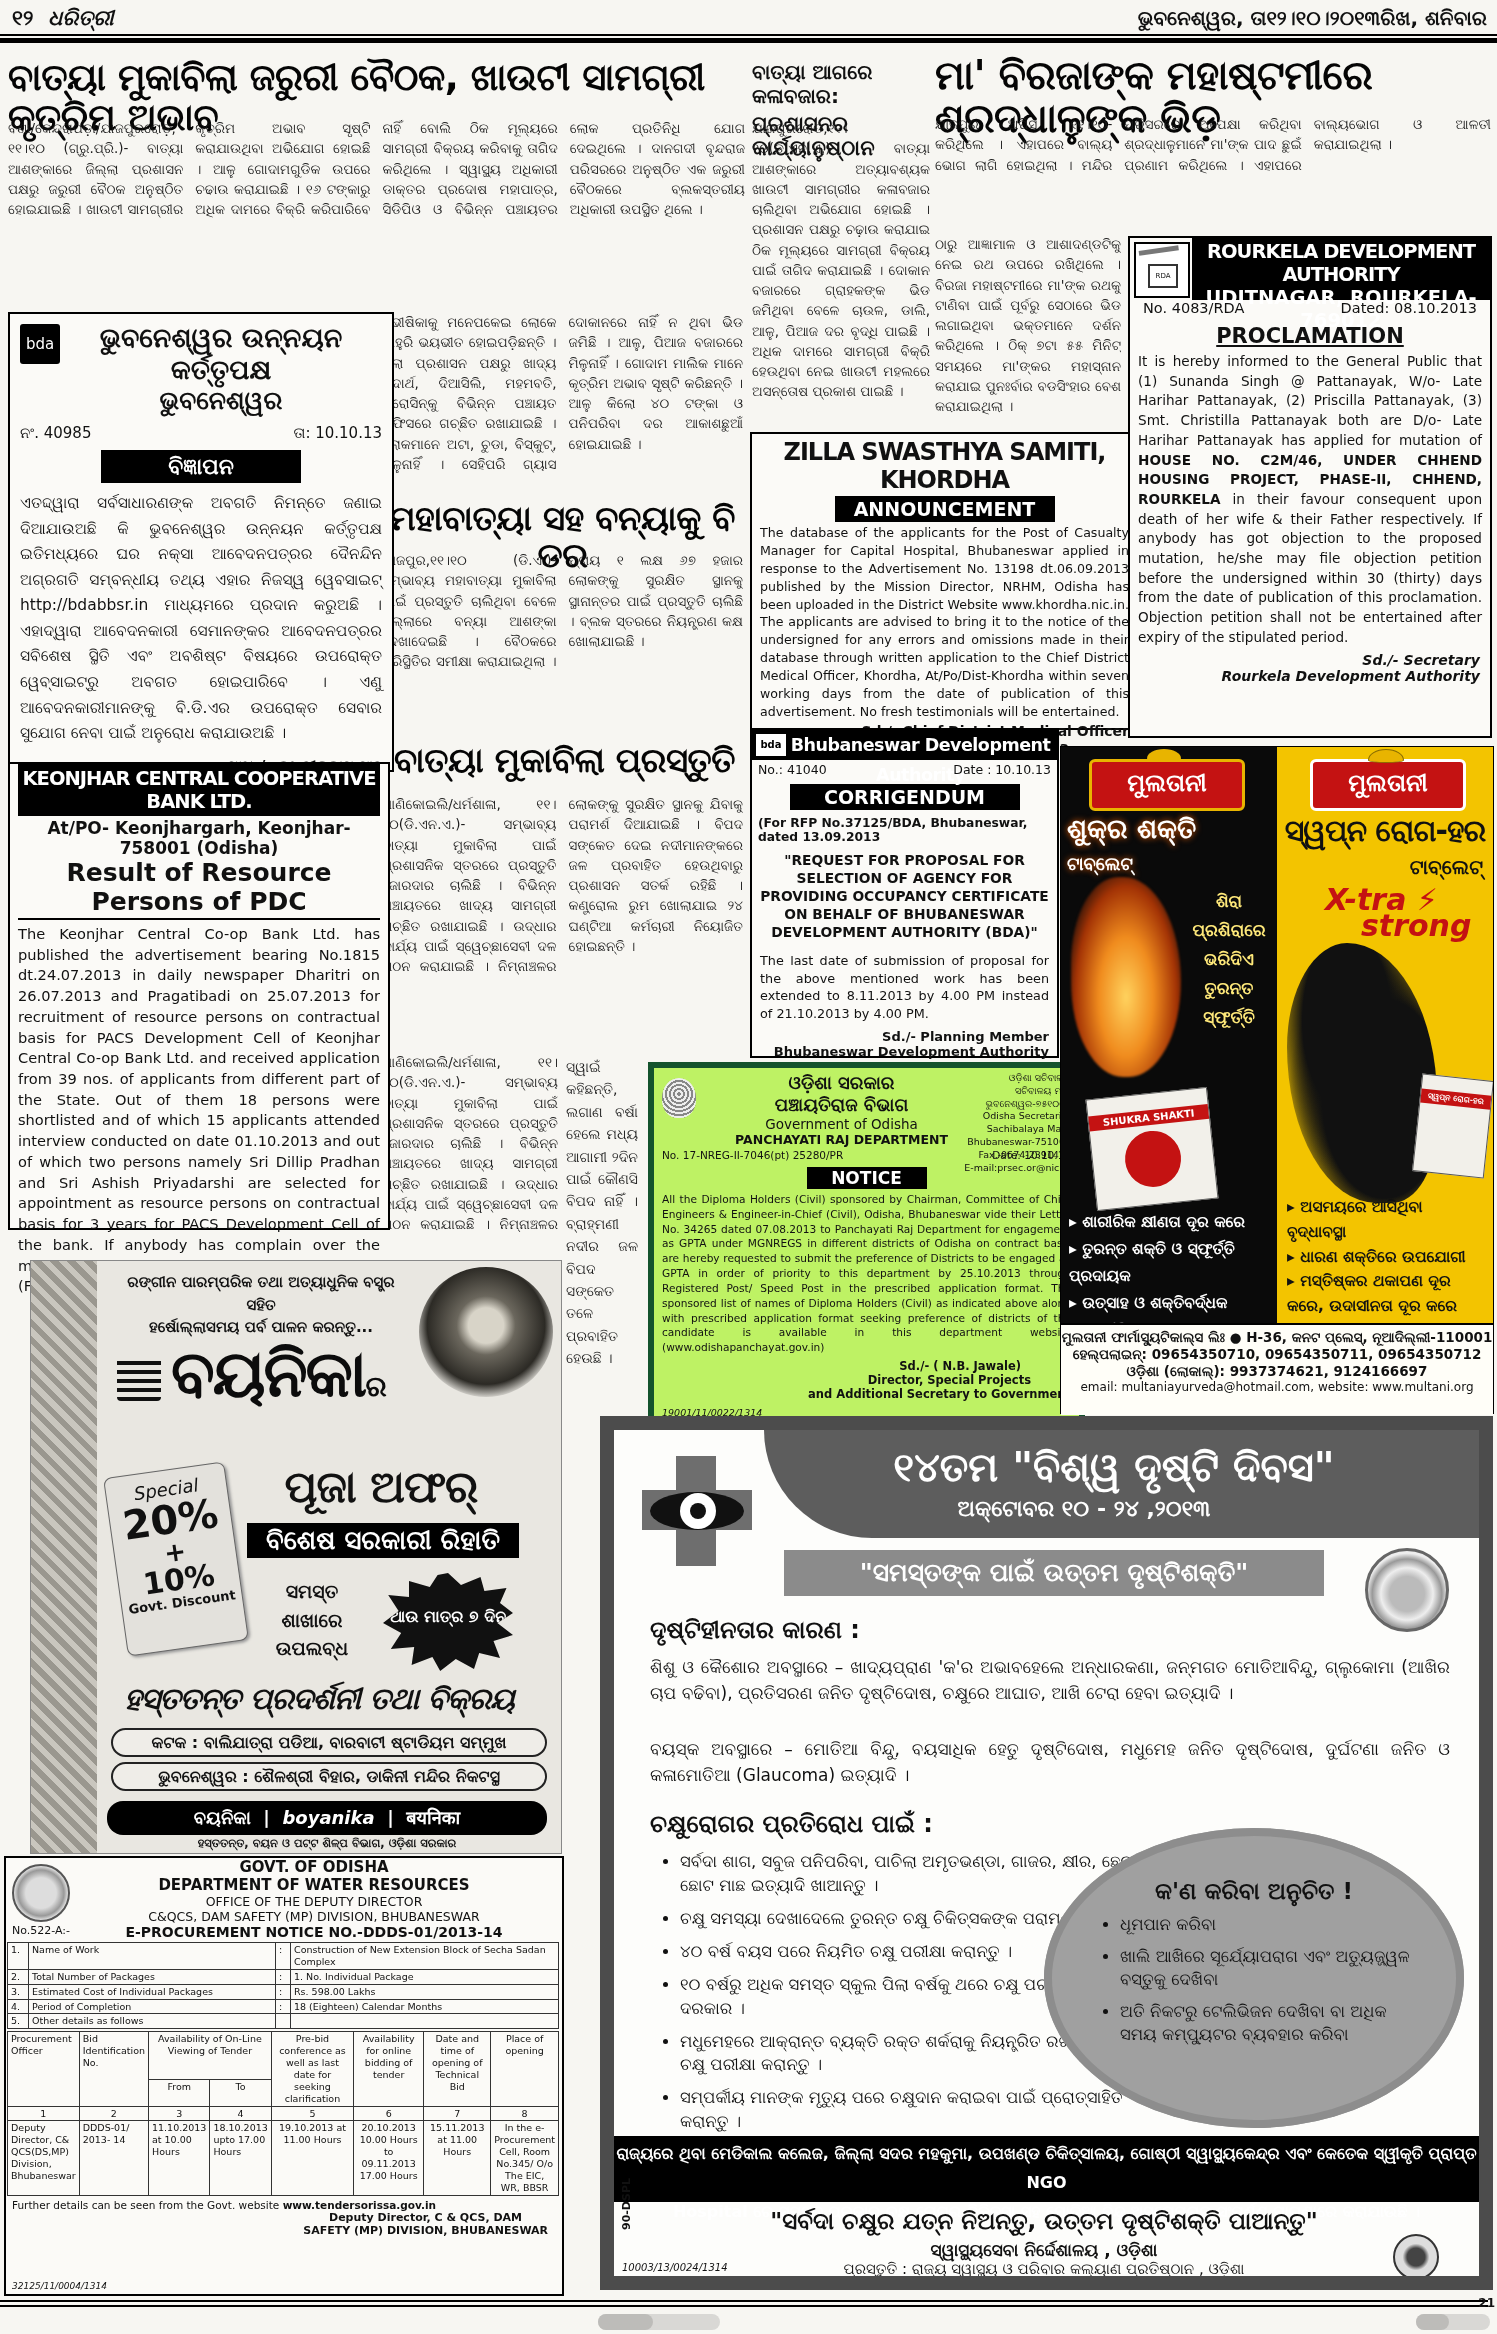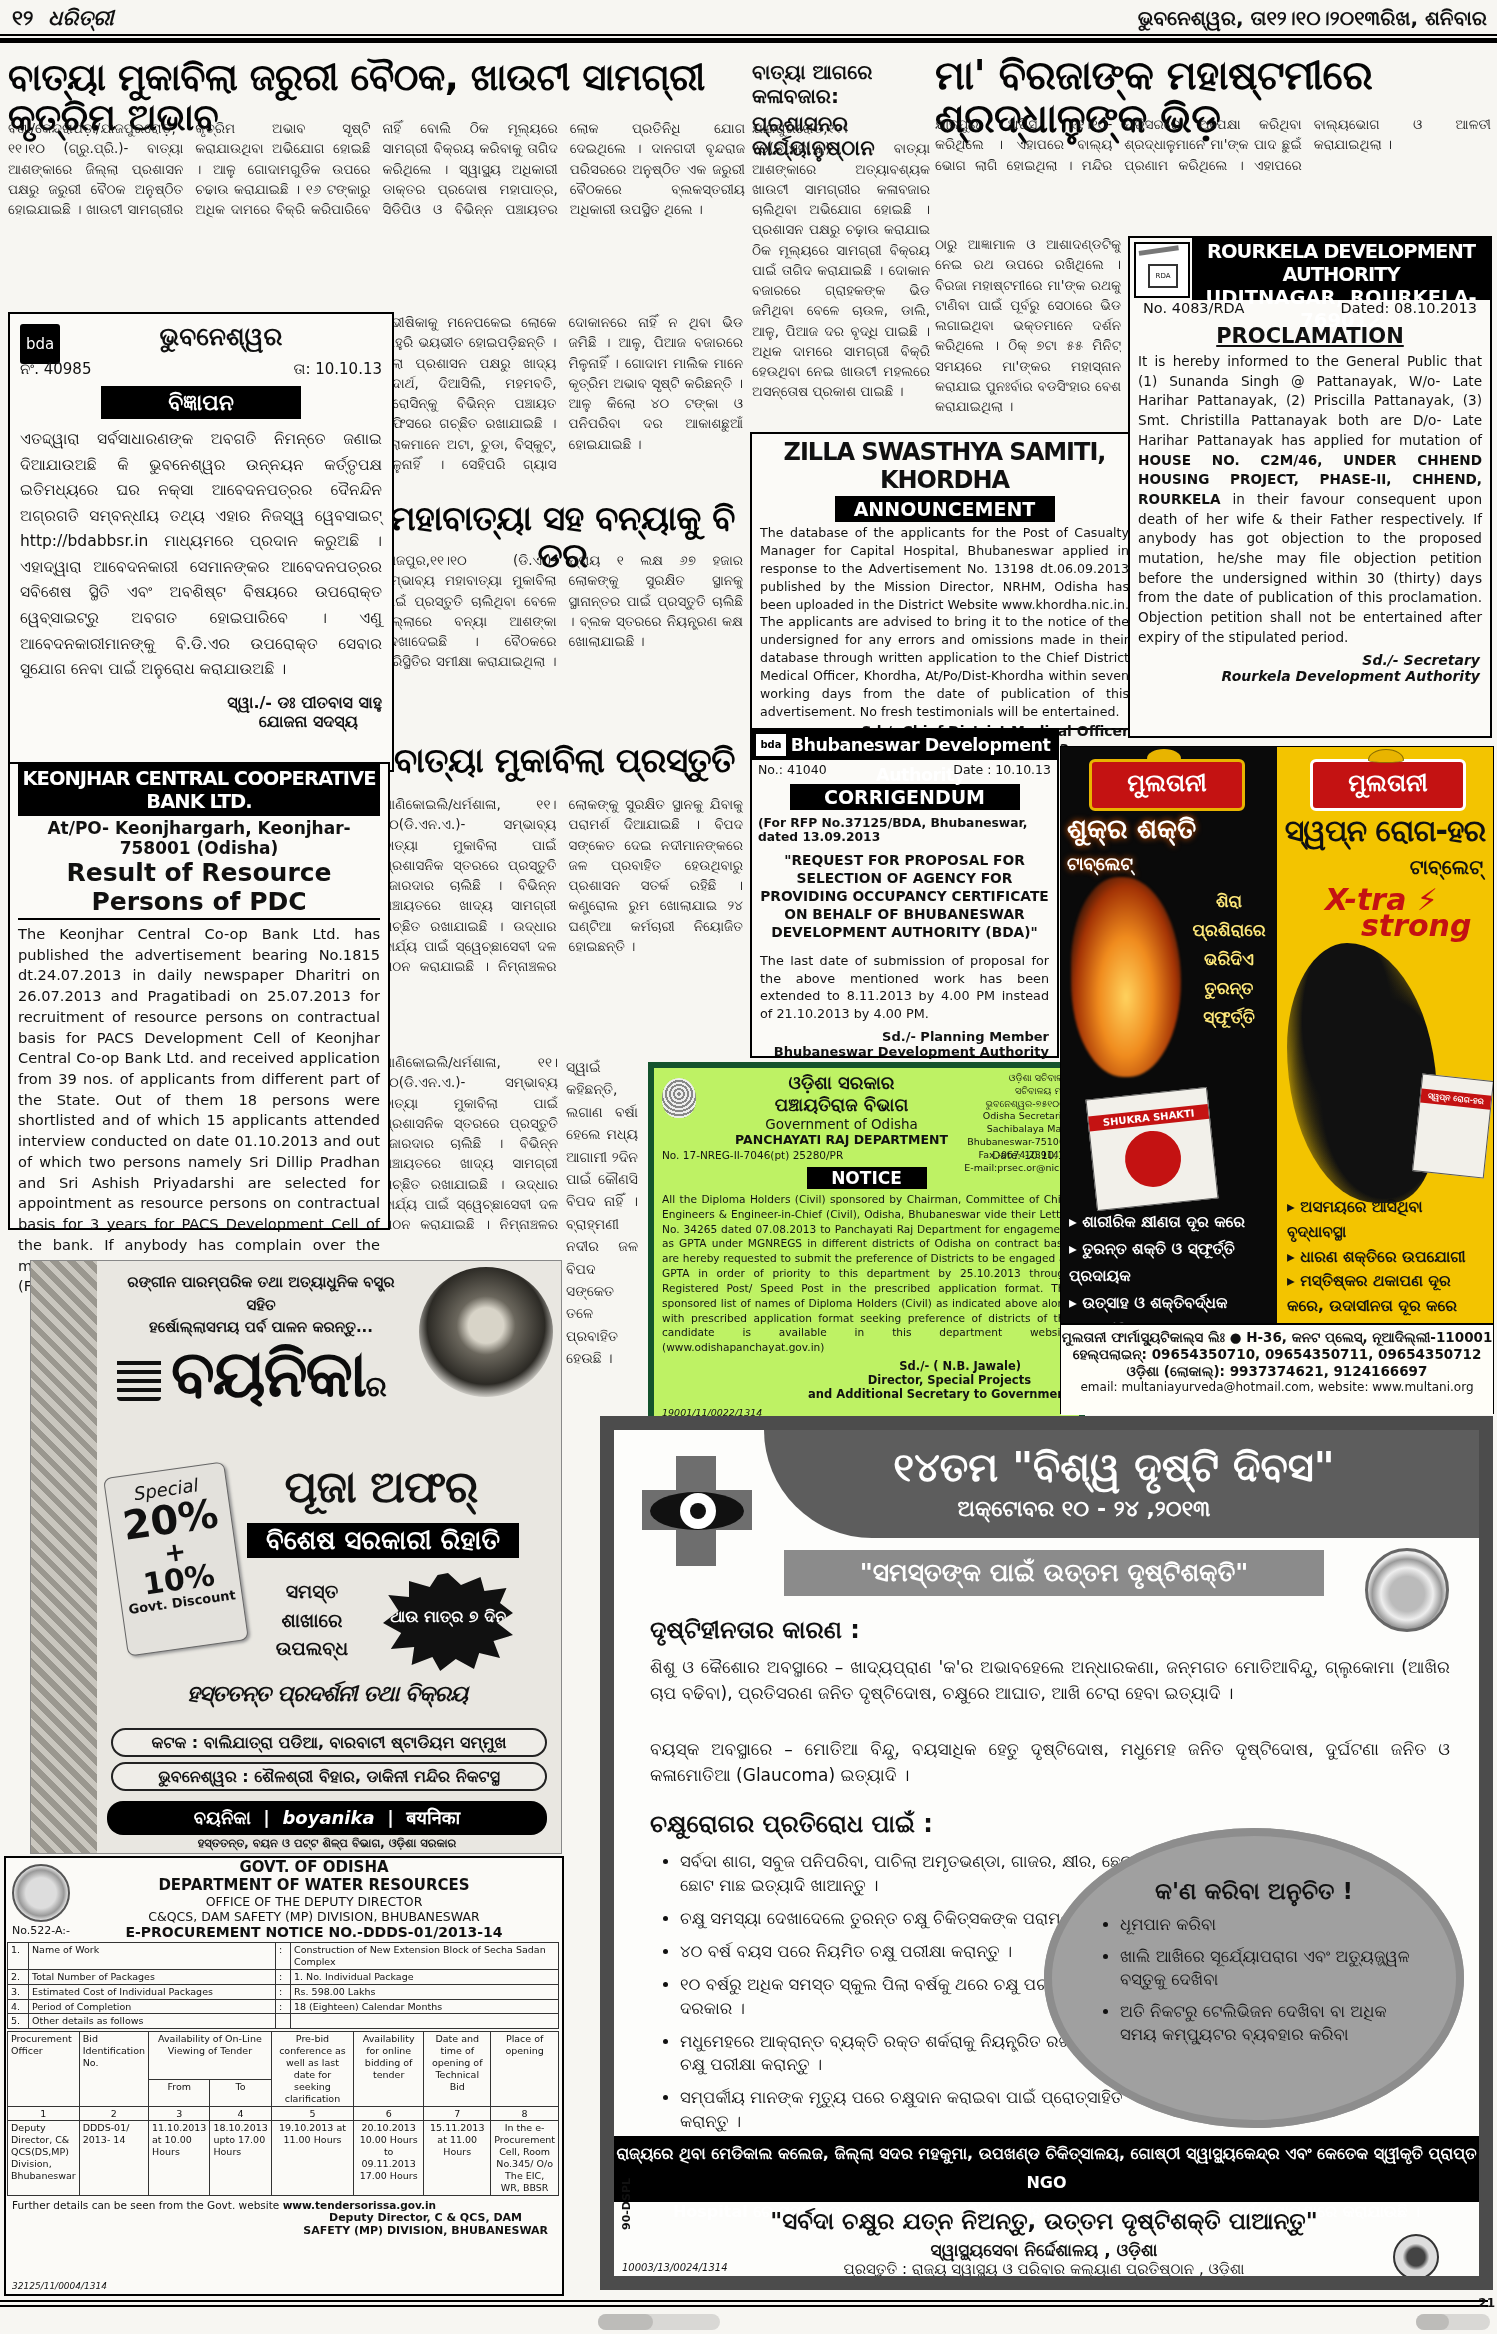--- a/index.html
+++ b/index.html
@@ -61,20 +61,21 @@
 <div class="abs artbody c2" style="left:382px;top:550px;width:361px;height:150px;overflow:hidden;">ଯାଜପୁର,୧୧।୧୦ (ଡି.ଏ.)- ସମ୍ଭାବ୍ୟ ମହାବାତ୍ୟା ମୁକାବିଲା ପାଇଁ ପ୍ରସ୍ତୁତି ଚାଲିଥିବା ବେଳେ ଜିଲ୍ଲାରେ ବନ୍ୟା ଆଶଙ୍କା ଦେଖାଦେଇଛି । ବୈଠକରେ ପରିସ୍ଥିତିର ସମୀକ୍ଷା କରାଯାଇଥିଲା । ପ୍ରାୟ ୧ ଲକ୍ଷ ୬୭ ହଜାର ଲୋକଙ୍କୁ ସୁରକ୍ଷିତ ସ୍ଥାନକୁ ସ୍ଥାନାନ୍ତର ପାଇଁ ପ୍ରସ୍ତୁତି ଚାଲିଛି । ବ୍ଲକ ସ୍ତରରେ ନିୟନ୍ତ୍ରଣ କକ୍ଷ ଖୋଲାଯାଇଛି ।</div>
 
 <div class="abs headline ctr" style="left:392px;top:742px;width:345px;font-size:34px;">ବାତ୍ୟା ମୁକାବିଲା ପ୍ରସ୍ତୁତି</div>
 <div class="abs artbody c2" style="left:382px;top:794px;width:361px;height:256px;overflow:hidden;">ପାଣିକୋଇଲି/ଧର୍ମଶାଳା, ୧୧।୧୦(ଡି.ଏନ.ଏ.)- ସମ୍ଭାବ୍ୟ ବାତ୍ୟା ମୁକାବିଲା ପାଇଁ ପ୍ରଶାସନିକ ସ୍ତରରେ ପ୍ରସ୍ତୁତି ଜୋରଦାର ଚାଲିଛି । ବିଭିନ୍ନ ପଞ୍ଚାୟତରେ ଖାଦ୍ୟ ସାମଗ୍ରୀ ଗଚ୍ଛିତ ରଖାଯାଇଛି । ଉଦ୍ଧାର କାର୍ଯ୍ୟ ପାଇଁ ସ୍ୱେଚ୍ଛାସେବୀ ଦଳ ଗଠନ କରାଯାଇଛି । ନିମ୍ନାଞ୍ଚଳର ଲୋକଙ୍କୁ ସୁରକ୍ଷିତ ସ୍ଥାନକୁ ଯିବାକୁ ପରାମର୍ଶ ଦିଆଯାଇଛି । ବିପଦ ସଙ୍କେତ ଦେଇ ନଦୀମାନଙ୍କରେ ଜଳ ପ୍ରବାହିତ ହେଉଥିବାରୁ ପ୍ରଶାସନ ସତର୍କ ରହିଛି । କଣ୍ଟ୍ରୋଲ ରୁମ ଖୋଲାଯାଇ ୨୪ ଘଣ୍ଟିଆ କର୍ମଚାରୀ ନିୟୋଜିତ ହୋଇଛନ୍ତି ।</div>
 <div class="abs artbody" style="left:382px;top:1052px;width:176px;height:180px;overflow:hidden;">ପାଣିକୋଇଲି/ଧର୍ମଶାଳା, ୧୧।୧୦(ଡି.ଏନ.ଏ.)- ସମ୍ଭାବ୍ୟ ବାତ୍ୟା ମୁକାବିଲା ପାଇଁ ପ୍ରଶାସନିକ ସ୍ତରରେ ପ୍ରସ୍ତୁତି ଜୋରଦାର ଚାଲିଛି । ବିଭିନ୍ନ ପଞ୍ଚାୟତରେ ଖାଦ୍ୟ ସାମଗ୍ରୀ ଗଚ୍ଛିତ ରଖାଯାଇଛି । ଉଦ୍ଧାର କାର୍ଯ୍ୟ ପାଇଁ ସ୍ୱେଚ୍ଛାସେବୀ ଦଳ ଗଠନ କରାଯାଇଛି । ନିମ୍ନାଞ୍ଚଳର ଲୋକଙ୍କୁ ସୁରକ୍ଷିତ ସ୍ଥାନକୁ ଯିବାକୁ ପରାମର୍ଶ ଦିଆଯାଇଛି । ବିପଦ ସଙ୍କେତ ଦେଇ ନଦୀମାନଙ୍କରେ ଜଳ ପ୍ରବାହିତ ହେଉଥିବାରୁ ପ୍ରଶାସନ ସତର୍କ ରହିଛି । କଣ୍ଟ୍ରୋଲ ରୁମ ଖୋଲାଯାଇ ୨୪ ଘଣ୍ଟିଆ କର୍ମଚାରୀ ନିୟୋଜିତ ହୋଇଛନ୍ତି ।</div>
 <div class="abs artbody" style="left:566px;top:1056px;width:72px;height:346px;overflow:hidden;font-size:14px;line-height:1.6;">ସ୍ୱାଇଁ କହିଛନ୍ତି, ଲଗାଣ ବର୍ଷା ହେଲେ ମଧ୍ୟ ଆଗାମୀ ୨ଦିନ ପାଇଁ କୌଣସି ବିପଦ ନାହିଁ । ବ୍ରାହ୍ମଣୀ ନଦୀର ଜଳ ବିପଦ ସଙ୍କେତ ତଳେ ପ୍ରବାହିତ ହେଉଛି ।</div>
 
 <div class="abs bd2" style="left:8px;top:312px;width:362px;height:440px;padding:8px 10px;">
   <div style="position:relative;">
     <div class="abs inv ctr" style="left:0;top:2px;width:40px;height:40px;font-size:15px;line-height:40px;border-radius:3px;">bda</div>
+    <div class="b ctr" style="font-size:27px;margin-left:40px;">ଭୁବନେଶ୍ୱର ଉନ୍ନୟନ କର୍ତ୍ତୃପକ୍ଷ</div>
     <div class="b ctr" style="font-size:25px;margin-left:40px;">ଭୁବନେଶ୍ୱର</div>
   </div>
   <div style="margin-top:8px;position:relative;height:22px;">
     <span class="abs" style="left:0;font-size:15px;">ନଂ. 40985</span>
     <span class="abs" style="right:0;font-size:15px;">ତା: 10.10.13</span>
   </div>
   <div class="inv ctr b" style="width:200px;margin:4px auto;font-size:22px;padding:4px 0;">ବିଜ୍ଞାପନ</div>
   <div class="jst" style="font-size:15.5px;line-height:1.65;margin-top:8px;">ଏତଦ୍ଦ୍ୱାରା ସର୍ବସାଧାରଣଙ୍କ ଅବଗତି ନିମନ୍ତେ ଜଣାଇ ଦିଆଯାଉଅଛି କି ଭୁବନେଶ୍ୱର ଉନ୍ନୟନ କର୍ତ୍ତୃପକ୍ଷ ଇତିମଧ୍ୟରେ ଘର ନକ୍ସା ଆବେଦନପତ୍ରର ଦୈନନ୍ଦିନ ଅଗ୍ରଗତି ସମ୍ବନ୍ଧୀୟ ତଥ୍ୟ ଏହାର ନିଜସ୍ୱ ୱେବସାଇଟ୍ http://bdabbsr.in ମାଧ୍ୟମରେ ପ୍ରଦାନ କରୁଅଛି । ଏହାଦ୍ୱାରା ଆବେଦନକାରୀ ସେମାନଙ୍କର ଆବେଦନପତ୍ରର ସବିଶେଷ ସ୍ଥିତି ଏବଂ ଅବଶିଷ୍ଟ ବିଷୟରେ ଉପରୋକ୍ତ ୱେବ୍‌ସାଇଟ୍‌ରୁ ଅବଗତ ହୋଇପାରିବେ । ଏଣୁ ଆବେଦନକାରୀମାନଙ୍କୁ ବି.ଡି.ଏର ଉପରୋକ୍ତ ସେବାର ସୁଯୋଗ ନେବା ପାଇଁ ଅନୁରୋଧ କରାଯାଉଅଛି ।</div>
   <div class="signb" style="font-size:16px;margin-top:10px;">ସ୍ୱା./- ଡଃ ପୀତବାସ ସାହୁ</div>
   <div class="signb" style="font-size:16px;margin-right:24px;">ଯୋଜନା ସଦସ୍ୟ</div>
@@ -238,21 +239,21 @@
   <div class="abs b ctr" style="left:230px;top:200px;width:240px;font-size:44px;letter-spacing:-1px;">ପୂଜା ଅଫର୍</div>
   <div class="abs inv ctr b" style="left:216px;top:262px;width:272px;font-size:26px;padding:2px 0;">ବିଶେଷ ସରକାରୀ ରିହାତି</div>
   <div class="abs ctr b" style="left:226px;top:316px;width:110px;font-size:19px;line-height:1.5;">
     <div>ସମସ୍ତ</div>
     <div>ଶାଖାରେ</div>
     <div>ଉପଲବ୍ଧ</div>
   </div>
   <div class="abs" style="left:352px;top:312px;width:130px;height:100px;background:#111;clip-path:polygon(50% 0,60% 12%,75% 4%,78% 18%,95% 15%,90% 30%,100% 40%,88% 50%,100% 62%,85% 68%,90% 85%,74% 80%,70% 96%,56% 86%,44% 98%,38% 84%,22% 92%,24% 74%,6% 76%,14% 60%,0 50%,12% 38%,4% 22%,20% 24%,20% 8%,36% 14%,42% 2%);">
     <div class="ctr b" style="color:#fff;font-size:16px;padding-top:34px;">ଆଉ ମାତ୍ର ୭ ଦିନ</div>
   </div>
-  <div class="abs b i ctr" style="left:76px;top:420px;width:440px;font-size:22px;letter-spacing:-1px;">ହସ୍ତତନ୍ତ ପ୍ରଦର୍ଶନୀ ତଥା ବିକ୍ରୟ</div>
+  <div class="abs b i ctr" style="left:68px;top:420px;width:440px;font-size:30px;letter-spacing:-1px;">ହସ୍ତତନ୍ତ ପ୍ରଦର୍ଶନୀ ତଥା ବିକ୍ରୟ</div>
   <div class="abs" style="left:80px;top:462px;width:436px;">
     <div class="locbox" style="font-size:16px;">କଟକ : ବାଲିଯାତ୍ରା ପଡିଆ, ବାରବାଟୀ ଷ୍ଟାଡିୟମ ସମ୍ମୁଖ</div>
     <div class="locbox" style="font-size:16px;">ଭୁବନେଶ୍ୱର : ଶୈଳଶ୍ରୀ ବିହାର, ଡାକିନୀ ମନ୍ଦିର ନିକଟସ୍ଥ</div>
   </div>
   <div class="abs inv ctr" style="left:76px;top:540px;width:440px;height:34px;border-radius:16px;color:#fff;font-weight:bold;font-size:18px;line-height:34px;">
     <span>ବୟନିକା</span> &nbsp;|&nbsp; <span class="i">boyanika</span> &nbsp;|&nbsp; <span>बयनिका</span>
   </div>
   <div class="abs ctr b" style="left:76px;top:575px;width:440px;font-size:11.5px;">ହସ୍ତତନ୍ତ, ବୟନ ଓ ପଟ୍ଟ ଶିଳ୍ପ ବିଭାଗ, ଓଡ଼ିଶା ସରକାର</div>
 </div>
 

